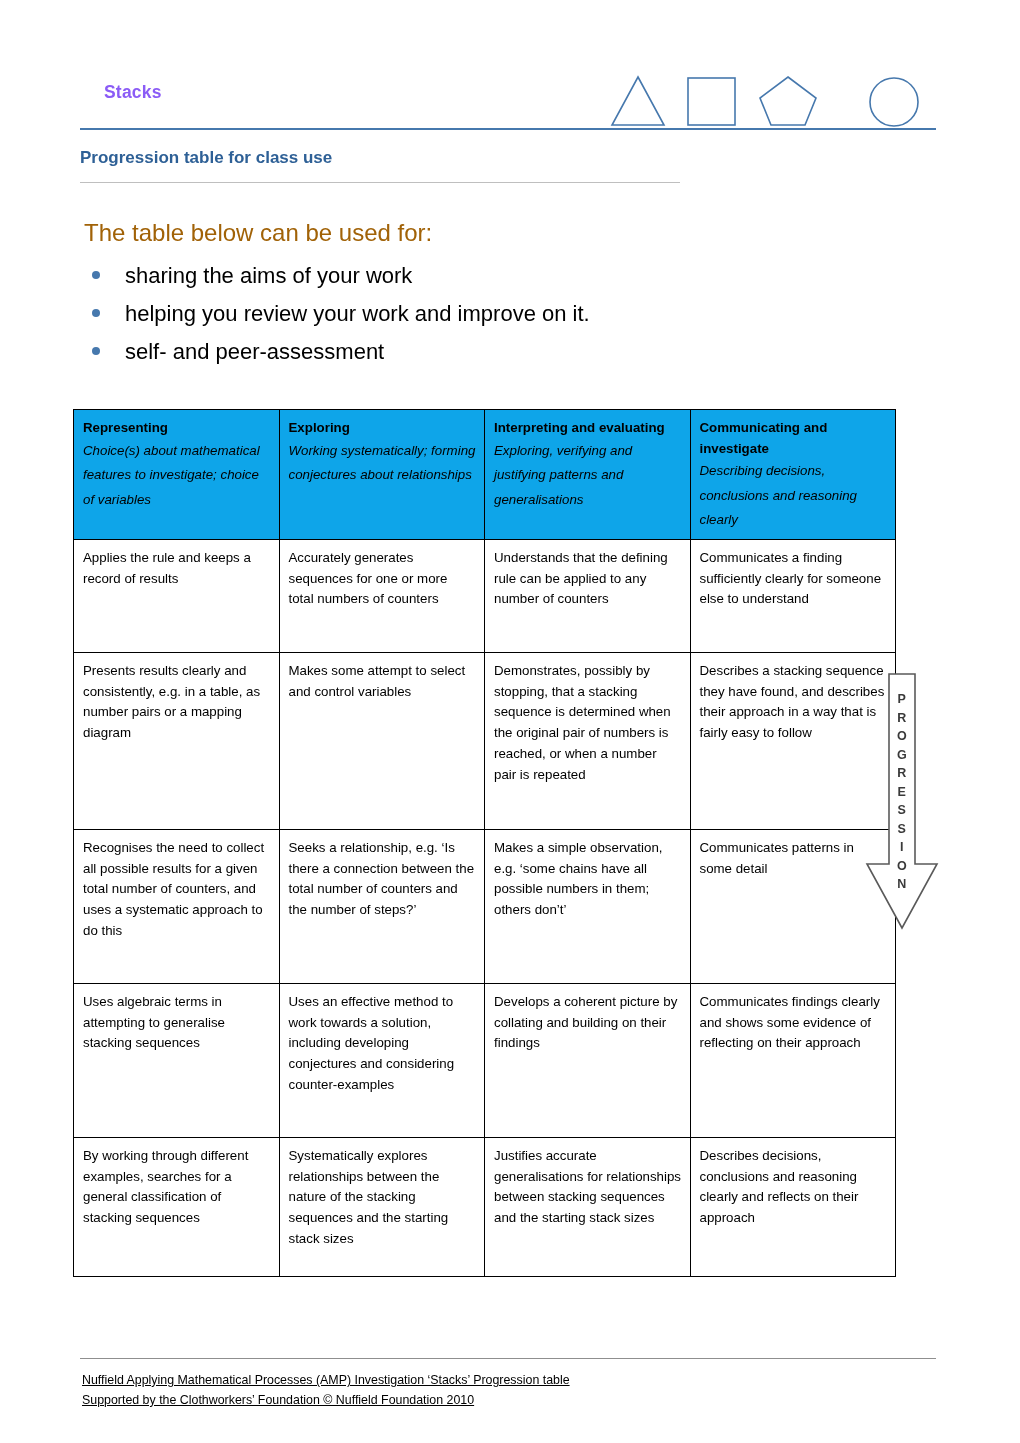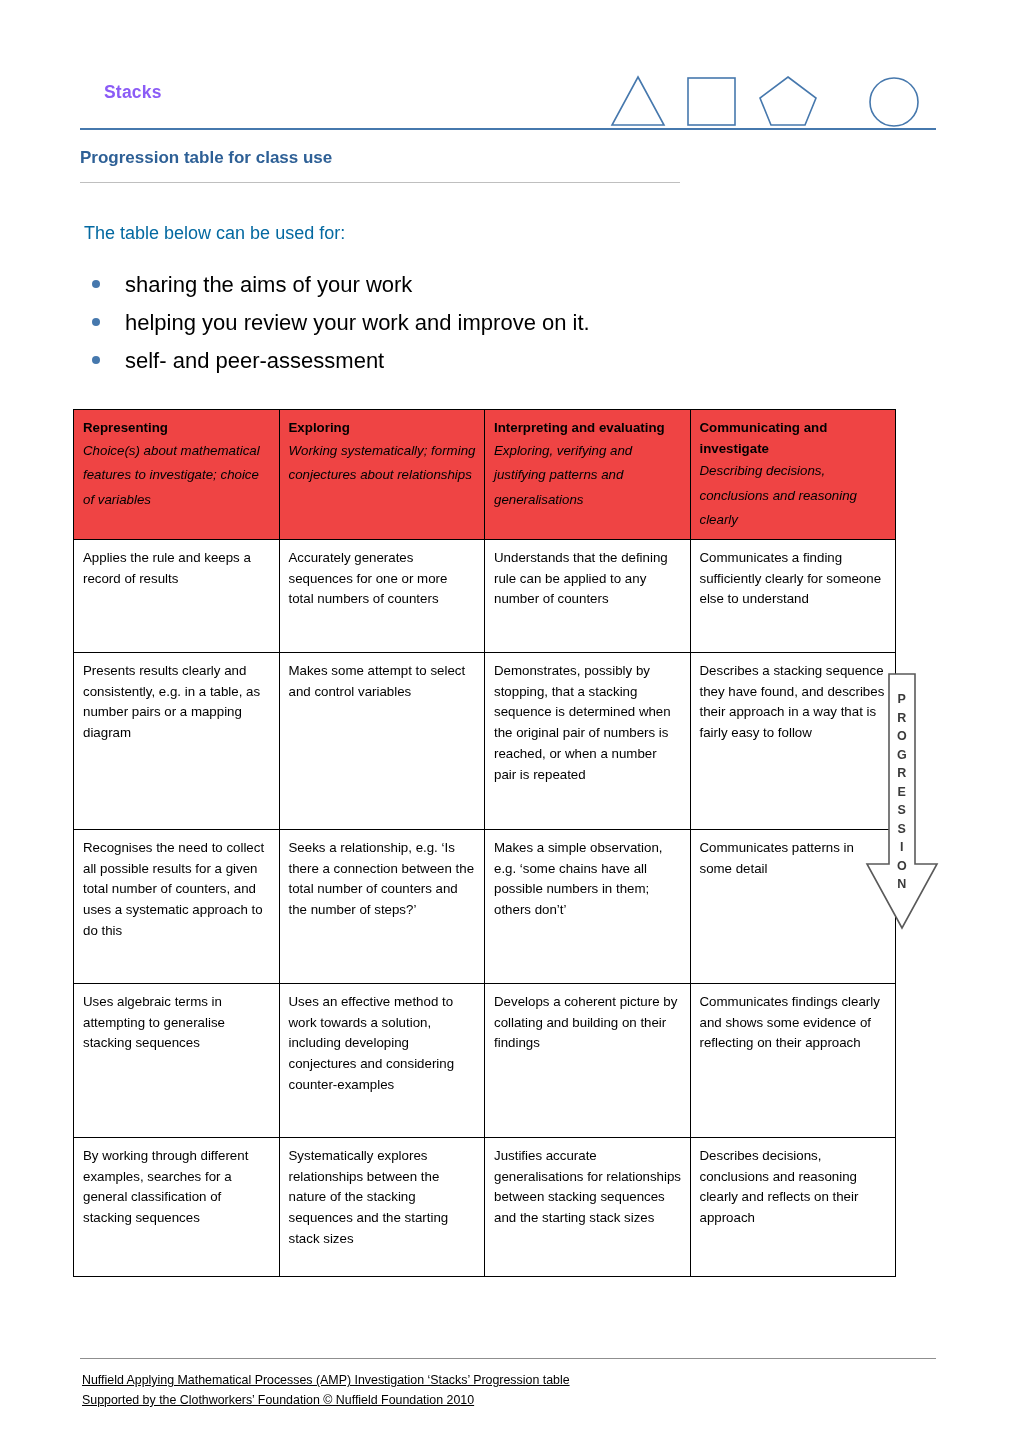--- a/index.html
+++ b/index.html
@@ -77,24 +77,24 @@
   }
 
   
   .intro {
     position: absolute;
     left: 84px;
     top: 219px;
     width: 700px;
   }
   .intro-lead {
-    font-size: 18px;
+    font-size: 24px;
     line-height: 28px;
-    color: #0369a1;
-    margin-bottom: 24px;
+    color: #a16207;
+    margin-bottom: 15px;
   }
   .bullet-row {
     display: flex;
     align-items: baseline;
     height: 38px;
   }
   .bullet-dot {
     width: 8px;
     height: 8px;
     border-radius: 50%;
@@ -121,21 +121,21 @@
   }
   .ptable td {
     border: 1px solid #000000;
     vertical-align: top;
     padding: 8px 8px 8px 9px;
     font-size: 13.3px;
     line-height: 20.8px;
     width: 187.5px;
   }
   .ptable thead td {
-    background: #ef4444;
+    background: #0ea5e9;
     padding-bottom: 6px;
   }
   .hdr-name {
     font-weight: bold;
     display: block;
     line-height: 20.5px;
   }
   .hdr-desc {
     font-style: italic;
     display: block;

